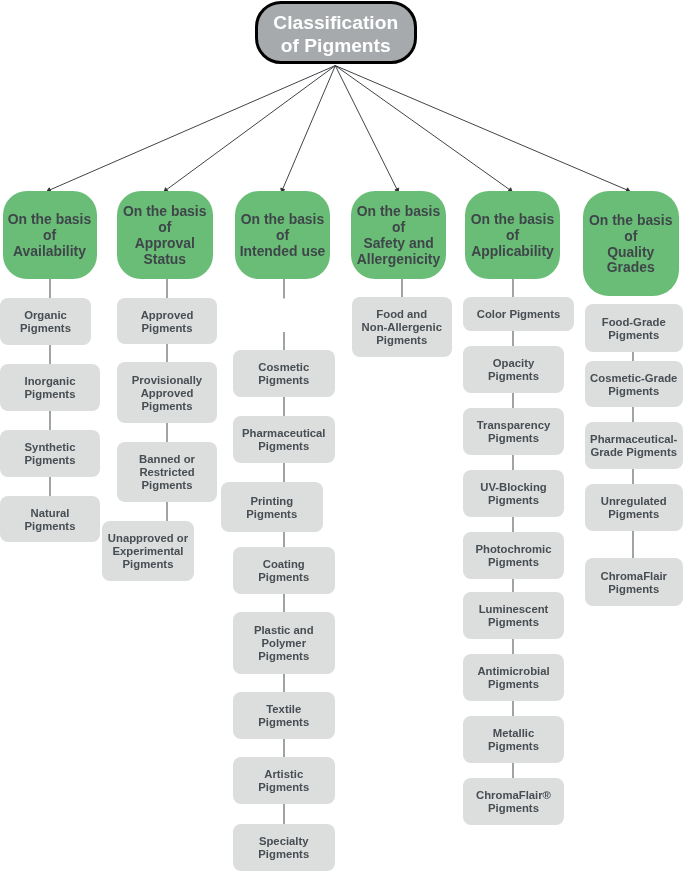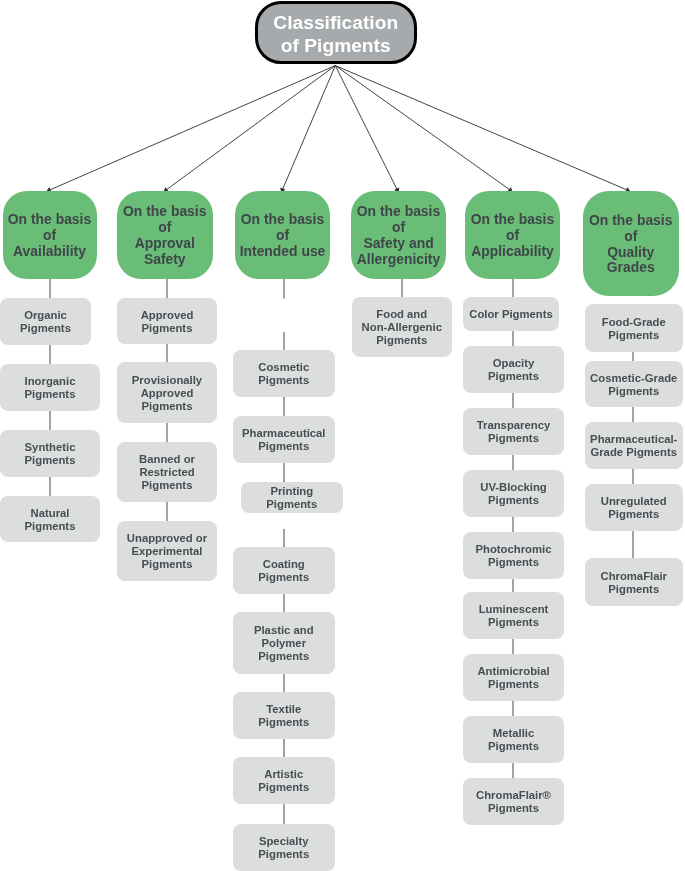--- a/index.html
+++ b/index.html
@@ -100,55 +100,55 @@
     <span class="ln">Pigments</span>
   </div>
   <div class="node leaf-node" style="left:0px;top:496px;width:100px;height:46px">
     <span class="ln">Natural</span>
     <span class="ln">Pigments</span>
   </div>
   <div class="node cat-node" style="left:117px;top:191px;width:95.5px;height:88px;border-radius:24px">
     <span class="ln">On the basis</span>
     <span class="ln">of</span>
     <span class="ln">Approval</span>
-    <span class="ln">Safety</span>
+    <span class="ln">Status</span>
   </div>
   <div class="node leaf-node" style="left:117px;top:298px;width:100px;height:46px">
     <span class="ln">Approved</span>
     <span class="ln">Pigments</span>
   </div>
   <div class="node leaf-node" style="left:117px;top:362px;width:100px;height:61px">
     <span class="ln">Provisionally</span>
     <span class="ln">Approved</span>
     <span class="ln">Pigments</span>
   </div>
   <div class="node leaf-node" style="left:117px;top:442px;width:100px;height:60px">
     <span class="ln">Banned or</span>
     <span class="ln">Restricted</span>
     <span class="ln">Pigments</span>
   </div>
-  <div class="node leaf-node" style="left:117px;top:521px;width:100px;height:60px">
+  <div class="node leaf-node" style="left:102px;top:521px;width:92px;height:60px">
     <span class="ln">Unapproved or</span>
     <span class="ln">Experimental</span>
     <span class="ln">Pigments</span>
   </div>
   <div class="node cat-node" style="left:235px;top:191px;width:95px;height:88px;border-radius:24px">
     <span class="ln">On the basis</span>
     <span class="ln">of</span>
     <span class="ln">Intended use</span>
   </div>
   <div class="node leaf-node" style="left:233px;top:350px;width:101.5px;height:47px">
     <span class="ln">Cosmetic</span>
     <span class="ln">Pigments</span>
   </div>
   <div class="node leaf-node" style="left:233px;top:416px;width:101.5px;height:47px">
     <span class="ln">Pharmaceutical</span>
     <span class="ln">Pigments</span>
   </div>
-  <div class="node leaf-node" style="left:241px;top:482px;width:101.5px;height:31px">
+  <div class="node leaf-node" style="left:221px;top:482px;width:101.5px;height:50px">
     <span class="ln">Printing</span>
     <span class="ln">Pigments</span>
   </div>
   <div class="node leaf-node" style="left:233px;top:547px;width:101.5px;height:47px">
     <span class="ln">Coating</span>
     <span class="ln">Pigments</span>
   </div>
   <div class="node leaf-node" style="left:233px;top:612px;width:101.5px;height:62px">
     <span class="ln">Plastic and</span>
     <span class="ln">Polymer</span>
@@ -175,21 +175,21 @@
   <div class="node leaf-node" style="left:351.5px;top:297px;width:100.5px;height:60px">
     <span class="ln">Food and</span>
     <span class="ln">Non-Allergenic</span>
     <span class="ln">Pigments</span>
   </div>
   <div class="node cat-node" style="left:465px;top:191px;width:95px;height:88px;border-radius:24px">
     <span class="ln">On the basis</span>
     <span class="ln">of</span>
     <span class="ln">Applicability</span>
   </div>
-  <div class="node leaf-node" style="left:463px;top:297px;width:96px;height:34px">
+  <div class="node leaf-node" style="left:463px;top:297px;width:111px;height:34px">
     <span class="ln">Color Pigments</span>
   </div>
   <div class="node leaf-node" style="left:463px;top:346px;width:101px;height:47px">
     <span class="ln">Opacity</span>
     <span class="ln">Pigments</span>
   </div>
   <div class="node leaf-node" style="left:463px;top:408px;width:101px;height:47px">
     <span class="ln">Transparency</span>
     <span class="ln">Pigments</span>
   </div>

